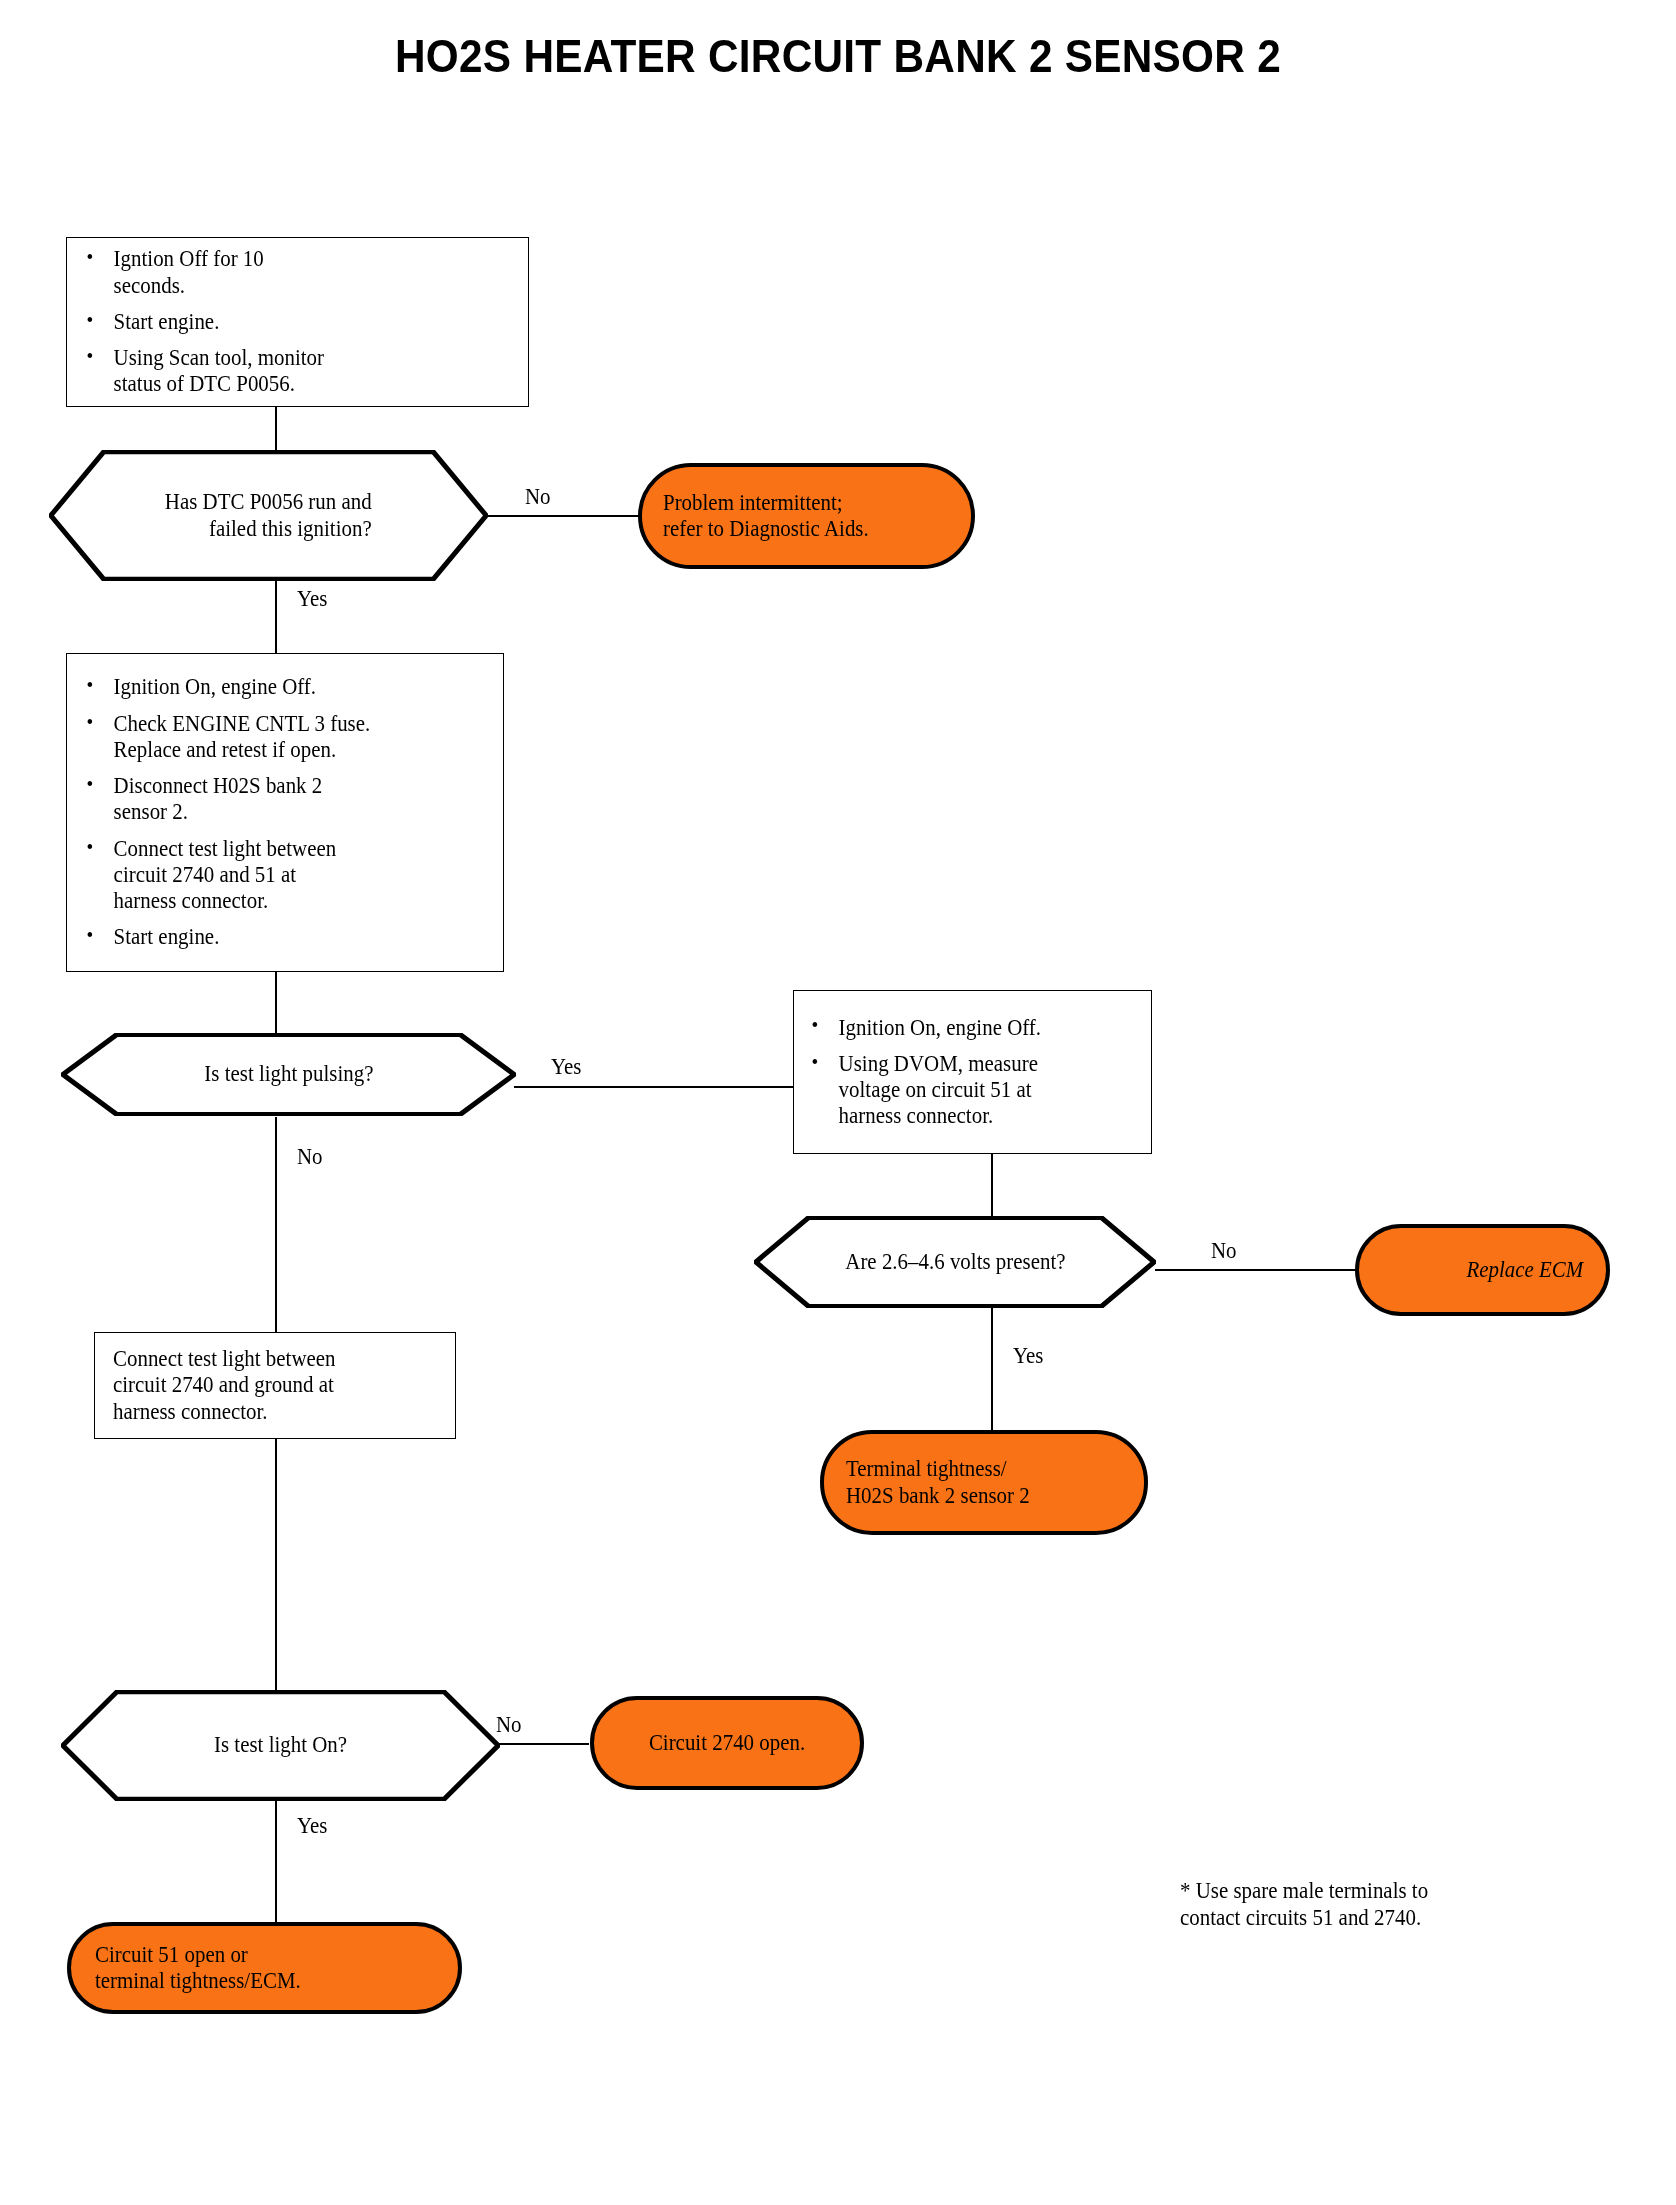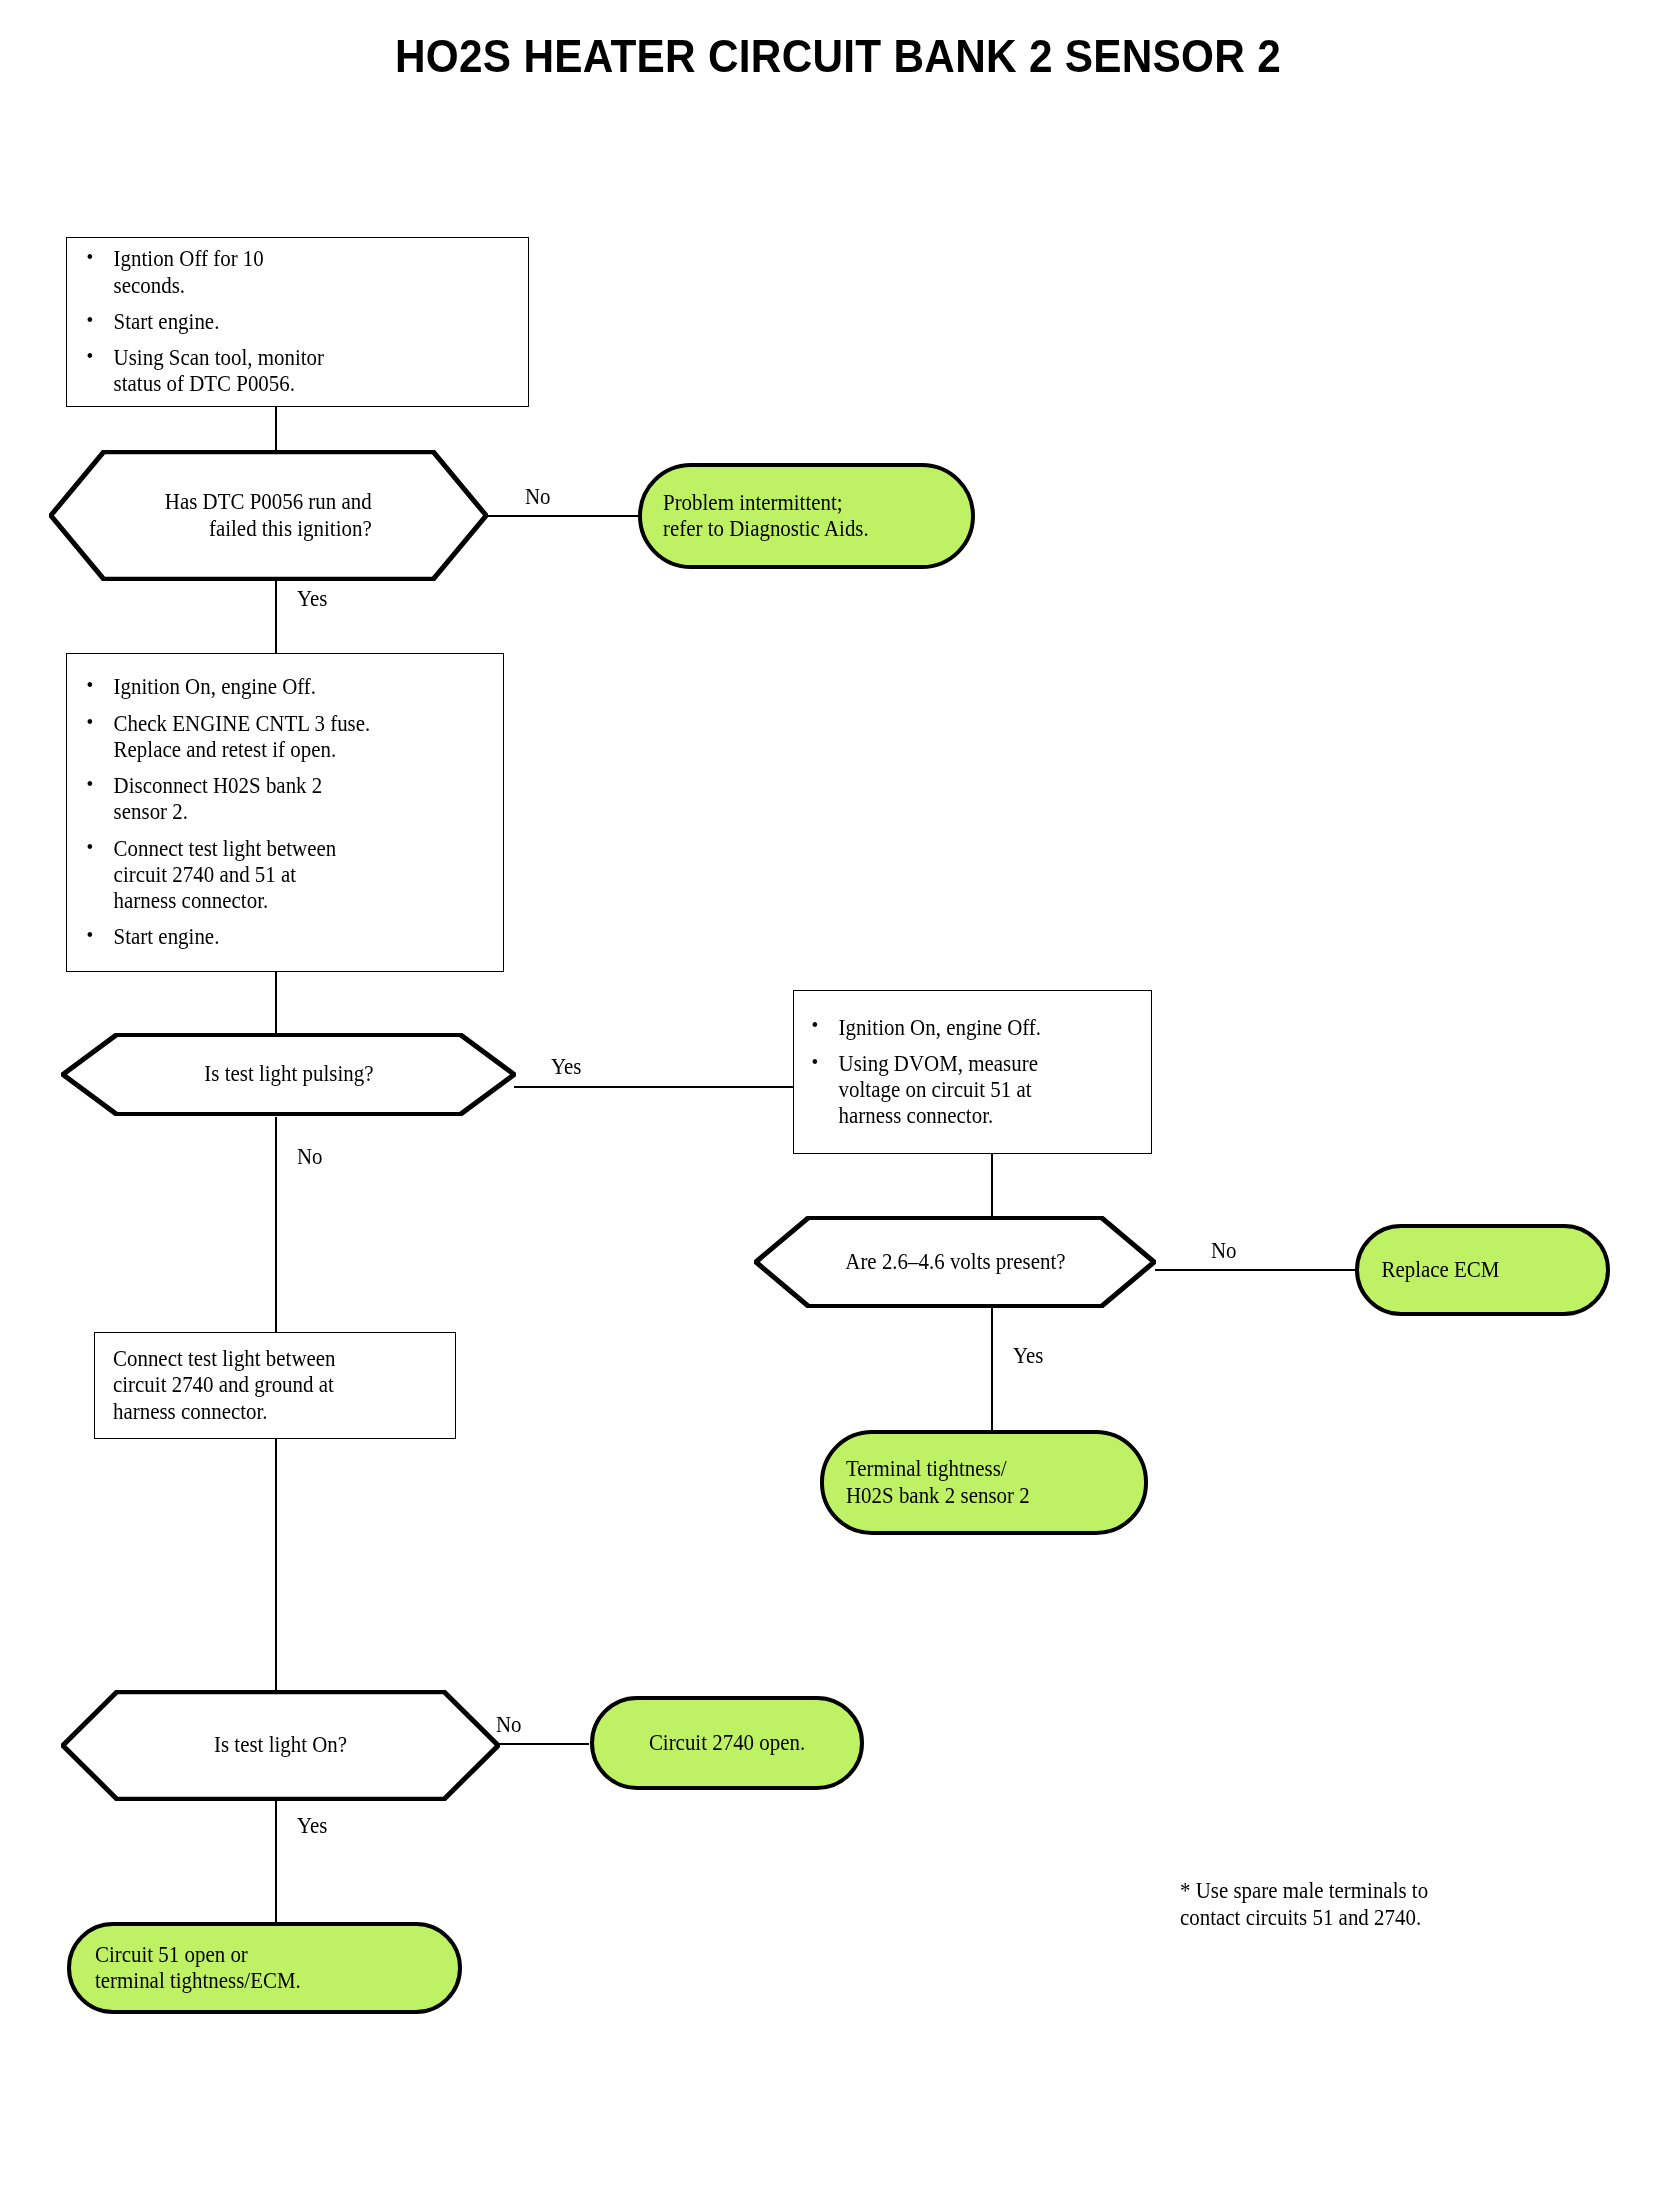--- a/index.html
+++ b/index.html
@@ -16,21 +16,21 @@
 
   
   .node{position:absolute; box-sizing:border-box;}
 
   .process{
     border:1.8px solid #000; background:#fff;
     display:flex; flex-direction:column; justify-content:center;
   }
 
   .terminal{
-    border:4.3px solid #000; background:#bef264;
+    border:4.3px solid #000; background:#f97316;
     display:flex; flex-direction:column; justify-content:center;
   }
 
   
   .decision{background:transparent;}
   .decision svg{position:absolute; left:0; top:0; width:100%; height:100%;}
   .decision .dtext{
     position:absolute; left:0; top:0; width:100%; height:100%;
     display:flex; flex-direction:column; justify-content:center; align-items:center;
     text-align:right;
@@ -166,21 +166,21 @@
 
 <div class="node decision" style="left:754px; top:1216px; width:402px; height:92px;">
   <svg viewBox="0 0 662 180" preserveAspectRatio="none">
     <polygon points="90,3 572,3 659,90 572,177 90,177 3,90" fill="#ffffff" stroke="#000000" stroke-width="5" vector-effect="non-scaling-stroke"></polygon>
   </svg>
   <div class="dtext">
     <div class="txt ctr">Are 2.6–4.6 volts present?</div>
   </div>
 </div>
 
-<div class="node terminal" style="left:1355px; top:1224px; width:255px; height:92px; border-radius:46px; align-items:flex-start; padding:0 18px;">
+<div class="node terminal" style="left:1355px; top:1224px; width:255px; height:92px; border-radius:46px; align-items:flex-end; padding:0 18px;font-style:italic;">
   <div class="txt ctr">Replace ECM</div>
 </div>
 
 <div class="node terminal" style="left:820px; top:1430px; width:328px; height:105px; border-radius:52px; padding:0 22px;">
   <div class="txt">Terminal tightness/
 H02S bank 2 sensor 2</div>
 </div>
 
 <div class="node process" style="left:94px; top:1332px; width:362px; height:107px; padding:0 18px;">
   <div class="txt">Connect test light between

